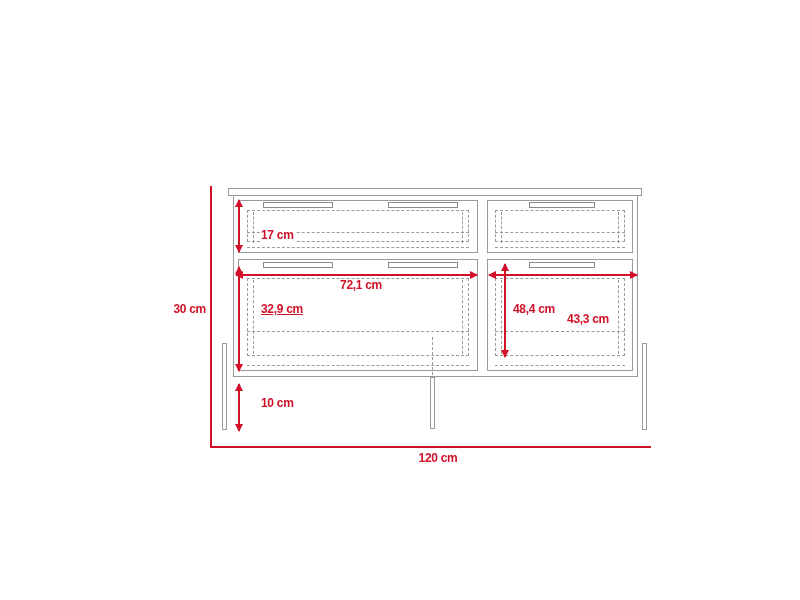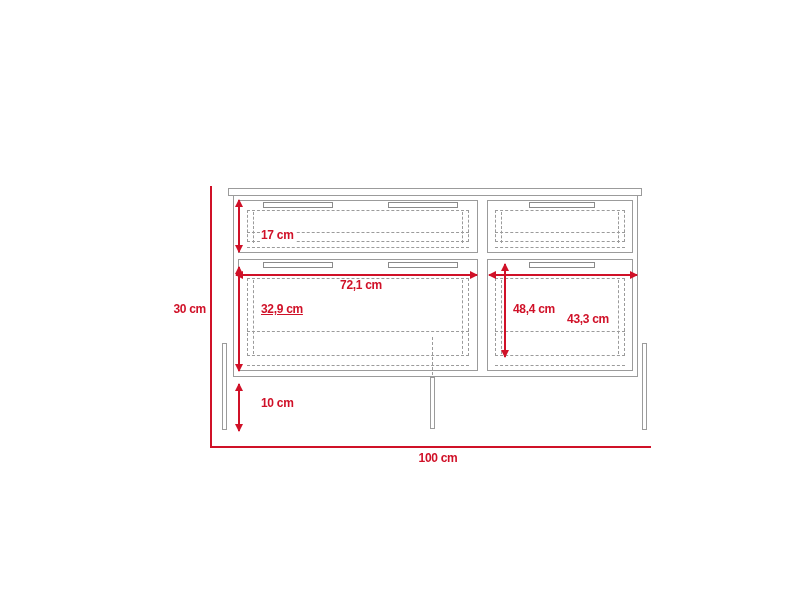--- a/index.html
+++ b/index.html
@@ -98,15 +98,15 @@
   <div class="arrow-h" style="left:236px; top:274px; width:241px;"></div>
   <div class="arrow-h" style="left:489px; top:274px; width:148px;"></div>
 
   <div class="dim-label" style="left:260px; top:229px;">17 cm</div>
   <div class="dim-label" style="left:331px; top:279px; width:58px; text-align:center;">72,1 cm</div>
   <div class="dim-label" style="left:558px; top:281px; width:58px; text-align:center;margin-top:32px;">43,3 cm</div>
   <div class="dim-label" style="left:260px; top:303px;text-decoration:underline;">32,9 cm</div>
   <div class="dim-label" style="left:512px; top:303px;">48,4 cm</div>
   <div class="dim-label" style="left:260px; top:397px;">10 cm</div>
   <div class="dim-label" style="left:158px; top:303px; width:47px; text-align:right;">30 cm</div>
-  <div class="dim-label" style="left:407px; top:452px; width:60px; text-align:center;">100 cm</div>
+  <div class="dim-label" style="left:407px; top:452px; width:60px; text-align:center;">120 cm</div>
 
 </div>
 
 </body></html>

